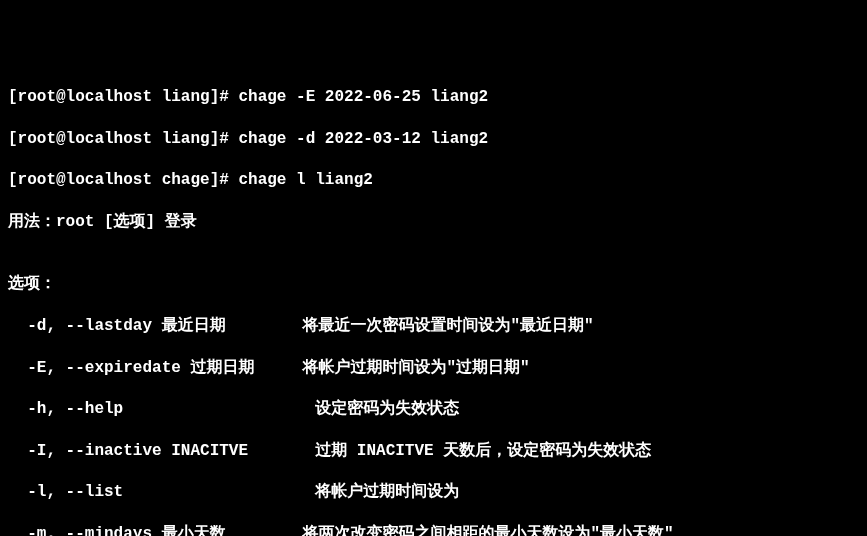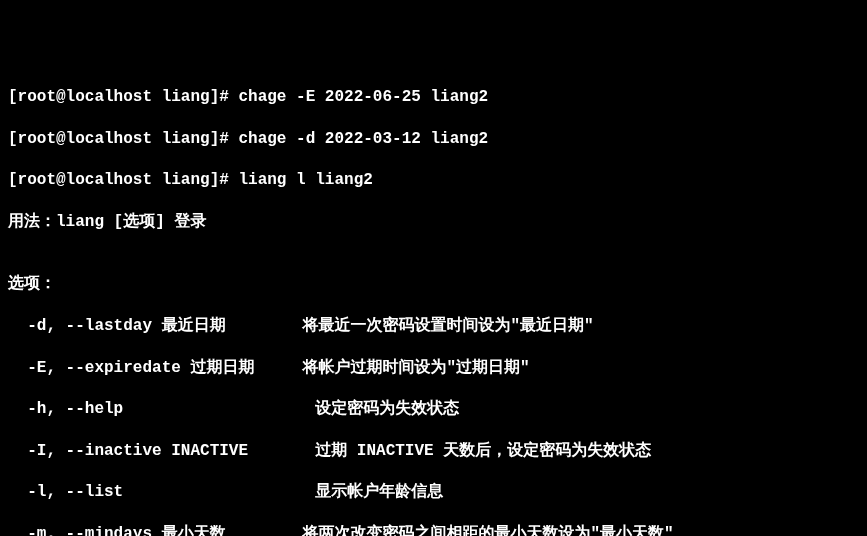--- a/index.html
+++ b/index.html
@@ -24,29 +24,29 @@
       display: block;
     }
   </style>
 </head>
 <body>
 
 
 
 <span class="line">[root@localhost liang]# chage -E 2022-06-25 liang2</span>
 <span class="line">[root@localhost liang]# chage -d 2022-03-12 liang2</span>
-<span class="line">[root@localhost liang]# liang l liang2</span>
-<span class="line">用法：liang [选项] 登录</span>
+<span class="line">[root@localhost chage]# chage l liang2</span>
+<span class="line">用法：root [选项] 登录</span>
 <span class="line"></span>
 <span class="line">选项：</span>
 <span class="line">  -d, --lastday 最近日期        将最近一次密码设置时间设为"最近日期"</span>
 <span class="line">  -E, --expiredate 过期日期     将帐户过期时间设为"过期日期"</span>
 <span class="line">  -h, --help                    设定密码为失效状态</span>
-<span class="line">  -I, --inactive INACTIVE       过期 INACTIVE 天数后，设定密码为失效状态</span>
-<span class="line">  -l, --list                    显示帐户年龄信息</span>
+<span class="line">  -I, --inactive INACITVE       过期 INACITVE 天数后，设定密码为失效状态</span>
+<span class="line">  -l, --list                    将帐户过期时间设为</span>
 <span class="line">  -m, --mindays 最小天数        将两次改变密码之间相距的最小天数设为"最小天数"</span>
 
 
 
 <span class="line"></span>
 
 
 
 
 

